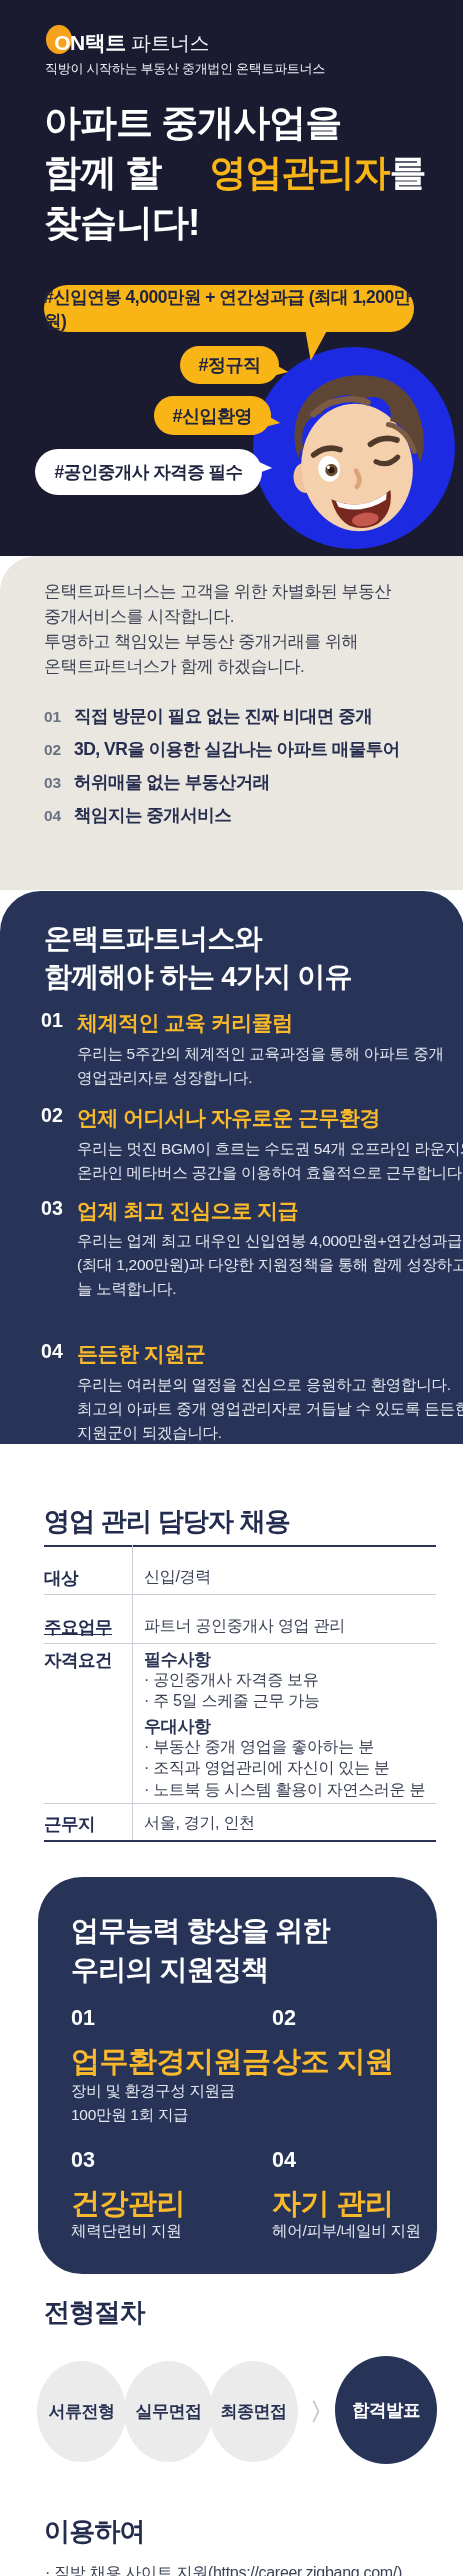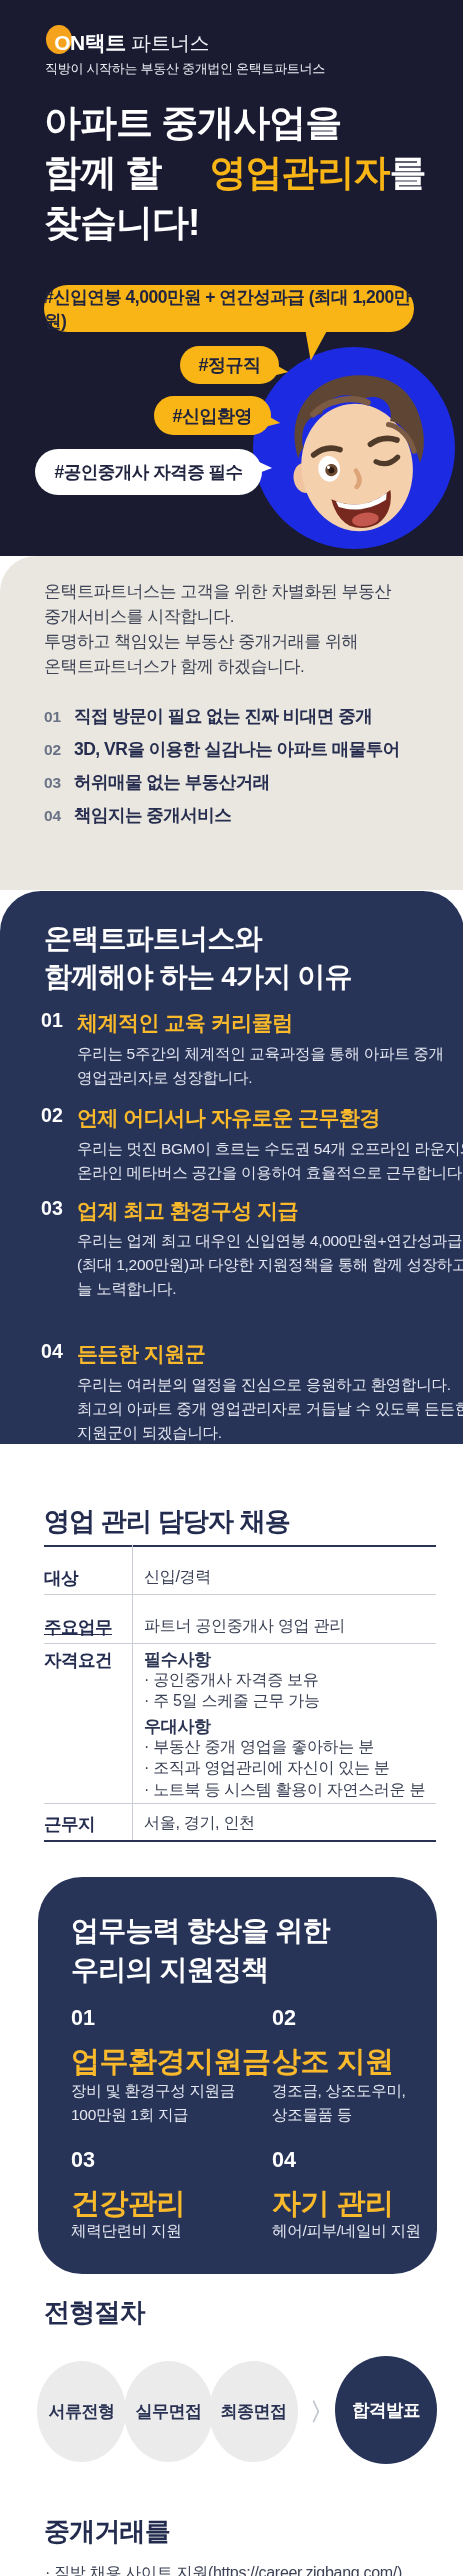--- a/index.html
+++ b/index.html
@@ -178,21 +178,21 @@
     </div>
 
     <div class="reason-num" style="top:213px;">02</div>
     <div class="reason-title" style="top:213px;">언제 어디서나 자유로운 근무환경</div>
     <div class="reason-body" style="top:246px;">
       <div>우리는 멋진 BGM이 흐르는 수도권 54개 오프라인 라운지와</div>
         <div>온라인 메타버스 공간을 이용하여 효율적으로 근무합니다.</div>
     </div>
 
     <div class="reason-num" style="top:306px;">03</div>
-    <div class="reason-title" style="top:306px;">업계 최고 환경구성 지급</div>
+    <div class="reason-title" style="top:306px;">업계 최고 진심으로 지급</div>
     <div class="reason-body" style="top:338px;">
       <div>우리는 업계 최고 대우인 신입연봉 4,000만원+연간성과급</div>
         <div>(최대 1,200만원)과 다양한 지원정책을 통해 함께 성장하고자</div>
         <div>늘 노력합니다.</div>
     </div>
 
     <div class="reason-num" style="top:449px;">04</div>
     <div class="reason-title" style="top:449px;">든든한 지원군</div>
     <div class="reason-body" style="top:482px;">
       <div>우리는 여러분의 열정을 진심으로 응원하고 환영합니다.</div>
@@ -240,24 +240,20 @@
 
       <div class="pol-num colA" style="top:128px;">01</div>
       <div class="pol-title colA" style="top:165px;">업무환경지원금</div>
       <div class="pol-body colA" style="top:202px;">
         <div>장비 및 환경구성 지원금</div>
           <div>100만원 1회 지급</div>
       </div>
 
       <div class="pol-num colB" style="top:128px;">02</div>
       <div class="pol-title colB" style="top:165px;">상조 지원</div>
-      <div class="pol-body colB" style="top:202px;">
-        <div>경조금, 상조도우미,</div>
-          <div>상조물품 등</div>
-      </div>
 
       <div class="pol-num colA" style="top:270px;">03</div>
       <div class="pol-title colA" style="top:307px;">건강관리</div>
       <div class="pol-body colA" style="top:342px;">
         <div>체력단련비 지원</div>
       </div>
 
       <div class="pol-num colB" style="top:270px;">04</div>
       <div class="pol-title colB" style="top:307px;">자기 관리</div>
       <div class="pol-body colB" style="top:342px;">
@@ -273,19 +269,19 @@
         <span>실무면접</span>
       </div>
     <div class="oval oval-gray" style="left:209px;top:917px;">
         <span>최종면접</span>
       </div>
     <div class="chevron">〉</div>
     <div class="oval oval-navy" style="left:335px;top:912px;">
         <span>합격발표</span>
       </div>
 
-    <div class="h-section" style="top:1070px;">중개거래를</div>
+    <div class="h-section" style="top:1070px;">이용하여</div>
     <div class="bullet-line" style="top:1119px;">· 직방 채용 사이트 지원(https://career.zigbang.com/)</div>
 
   </div>
 
 </div>
 
 
 </body></html>

